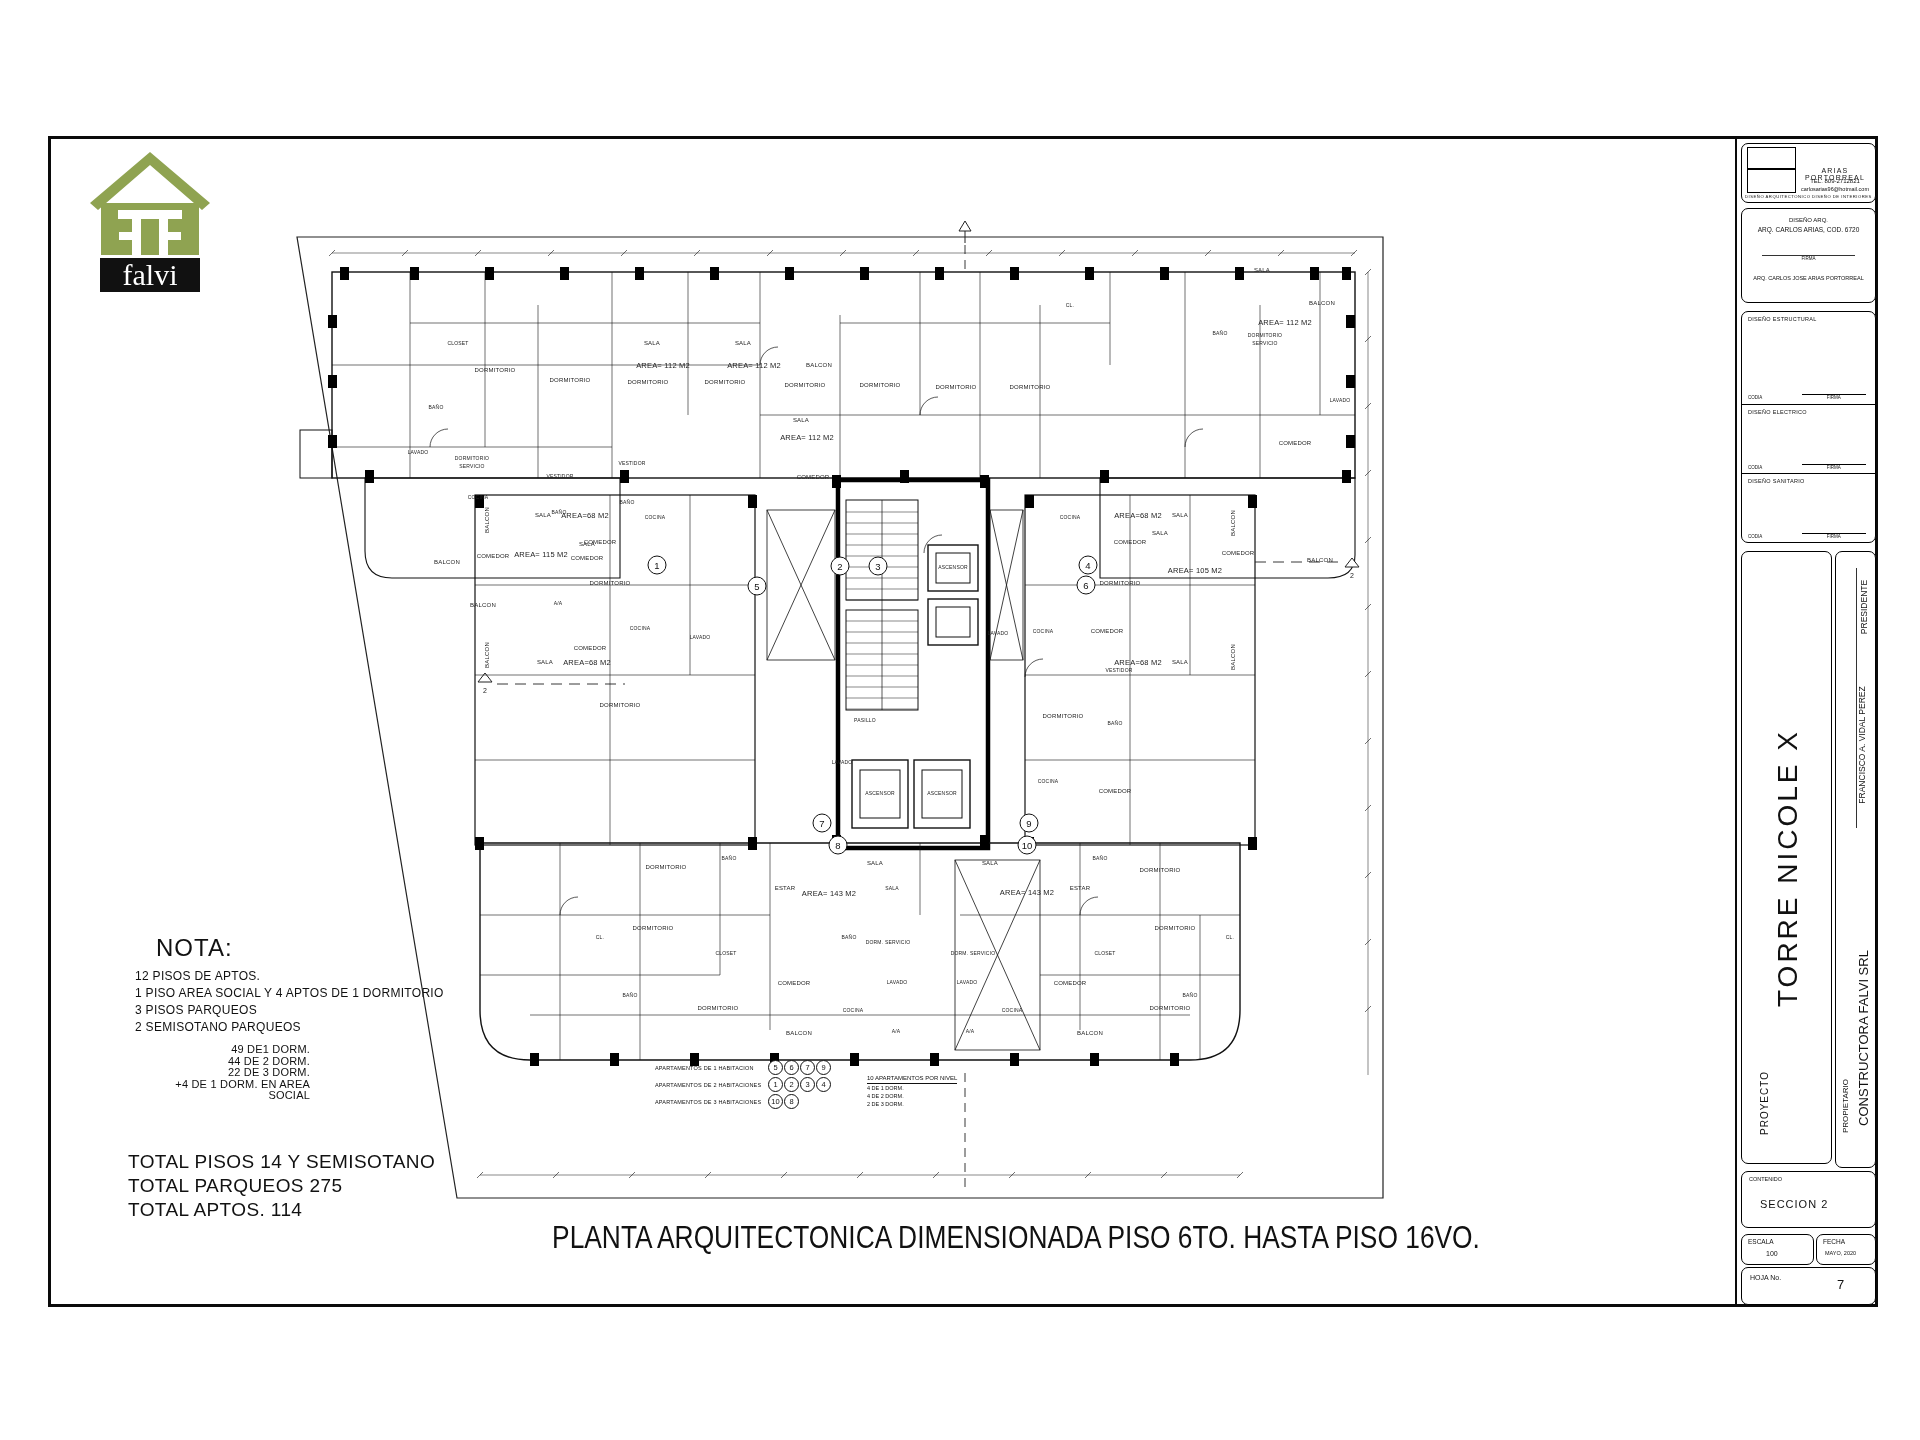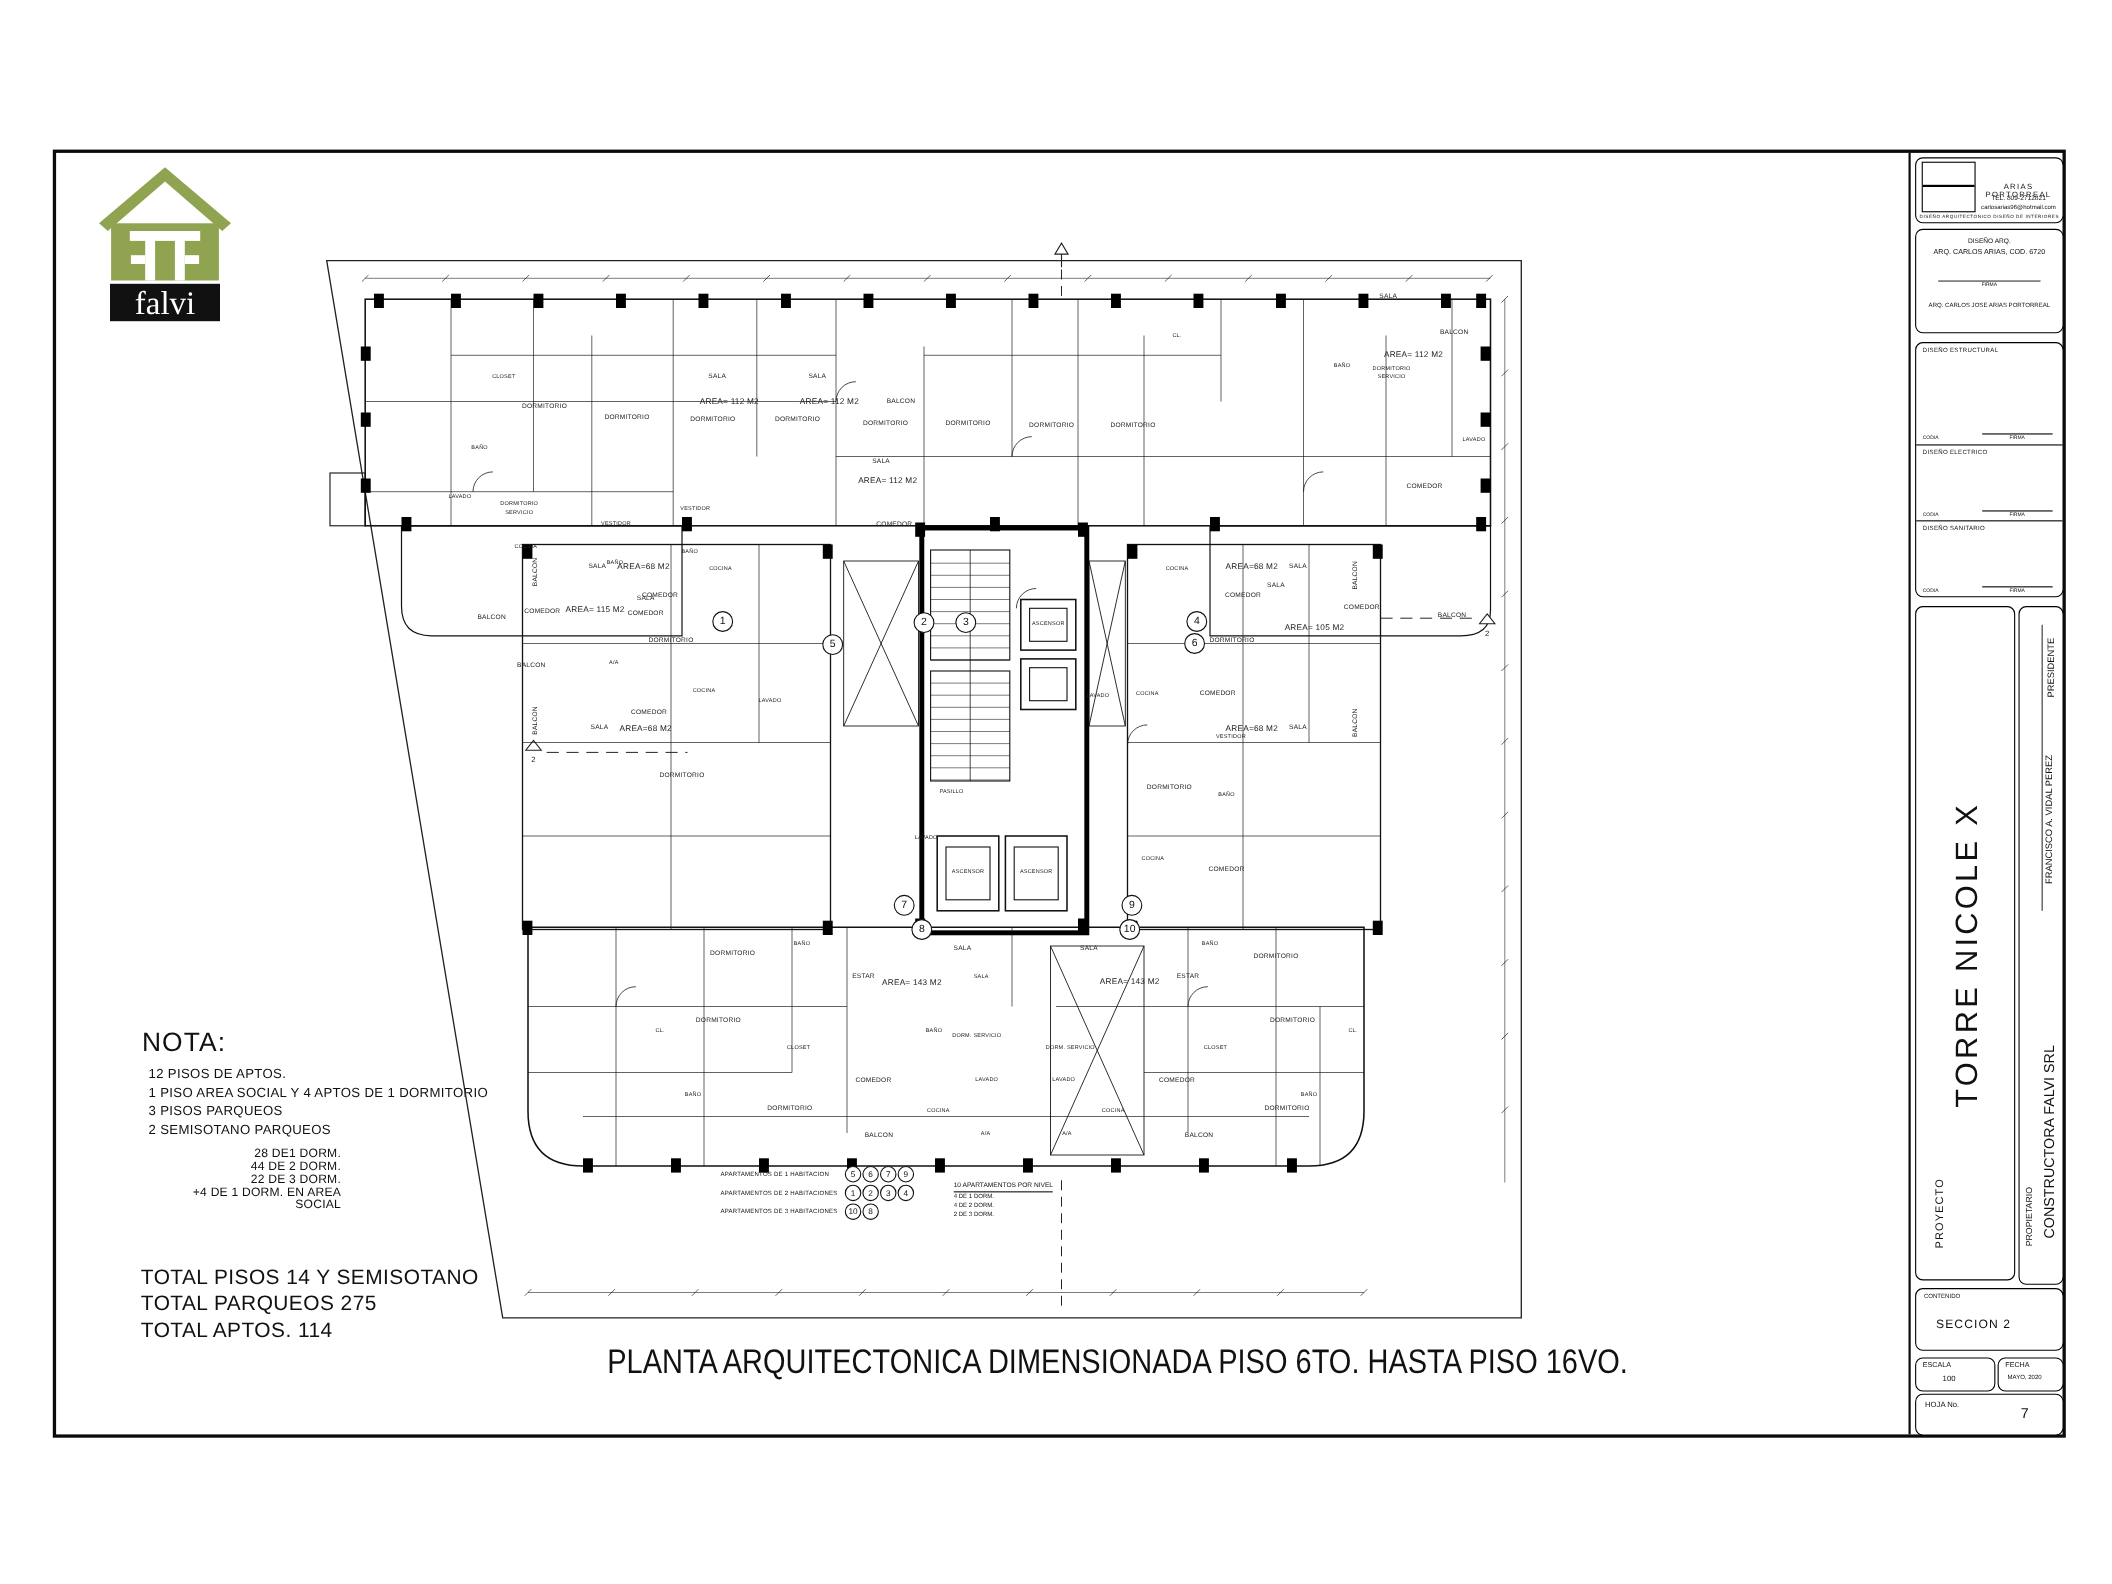--- a/index.html
+++ b/index.html
@@ -4,21 +4,21 @@
 <style>
   html,body{margin:0;padding:0}
   body{width:1920px;height:1440px;position:relative;background:#fff;
        font-family:"Liberation Sans",sans-serif;color:#111;overflow:hidden}
   .abs{position:absolute}
   
   .frame{left:48px;top:136px;width:1824px;height:1165px;border:3px solid #0a0a0a}
   
   .logo{left:88px;top:148px;width:124px;height:146px}
   
-  .nota-h{left:129px;top:934px;font-size:24px;letter-spacing:1px}
+  .nota-h{left:156px;top:934px;font-size:24px;letter-spacing:1px}
   .nota-lines{left:135px;top:968px;font-size:12px;line-height:17px;letter-spacing:.3px}
   .nota-sub{left:150px;top:1044px;width:160px;font-size:11px;line-height:11.5px;text-align:right;letter-spacing:.2px}
   
   .totals{left:128px;top:1150px;font-size:19px;line-height:24px;letter-spacing:.4px}
   
   .main-title{left:402px;top:1220px;width:1228px;text-align:center;font-size:31px;
               white-space:nowrap;transform:scaleX(.85);letter-spacing:0}
   
   .plan{left:280px;top:215px;width:1110px;height:1000px}
   .plan svg{position:absolute;left:0;top:0}
@@ -75,21 +75,21 @@
 </div>
 
 <div class="abs nota-h">NOTA:</div>
 <div class="abs nota-lines" id="nota-lines">
     <div>12 PISOS DE APTOS.</div>
     <div>1 PISO AREA SOCIAL Y 4 APTOS DE 1 DORMITORIO</div>
     <div>3 PISOS PARQUEOS</div>
     <div>2 SEMISOTANO PARQUEOS</div>
   </div>
 <div class="abs nota-sub" id="nota-sub">
-    <div>28 DE1 DORM.</div>
+    <div>49 DE1 DORM.</div>
     <div>44 DE 2 DORM.</div>
     <div>22 DE 3 DORM.</div>
     <div>+4 DE 1 DORM. EN AREA SOCIAL</div>
   </div>
 
 <div class="abs totals" id="totals">
     <div>TOTAL  PISOS 14 Y SEMISOTANO</div>
     <div>TOTAL  PARQUEOS  275</div>
     <div>TOTAL APTOS. 114</div>
   </div>

